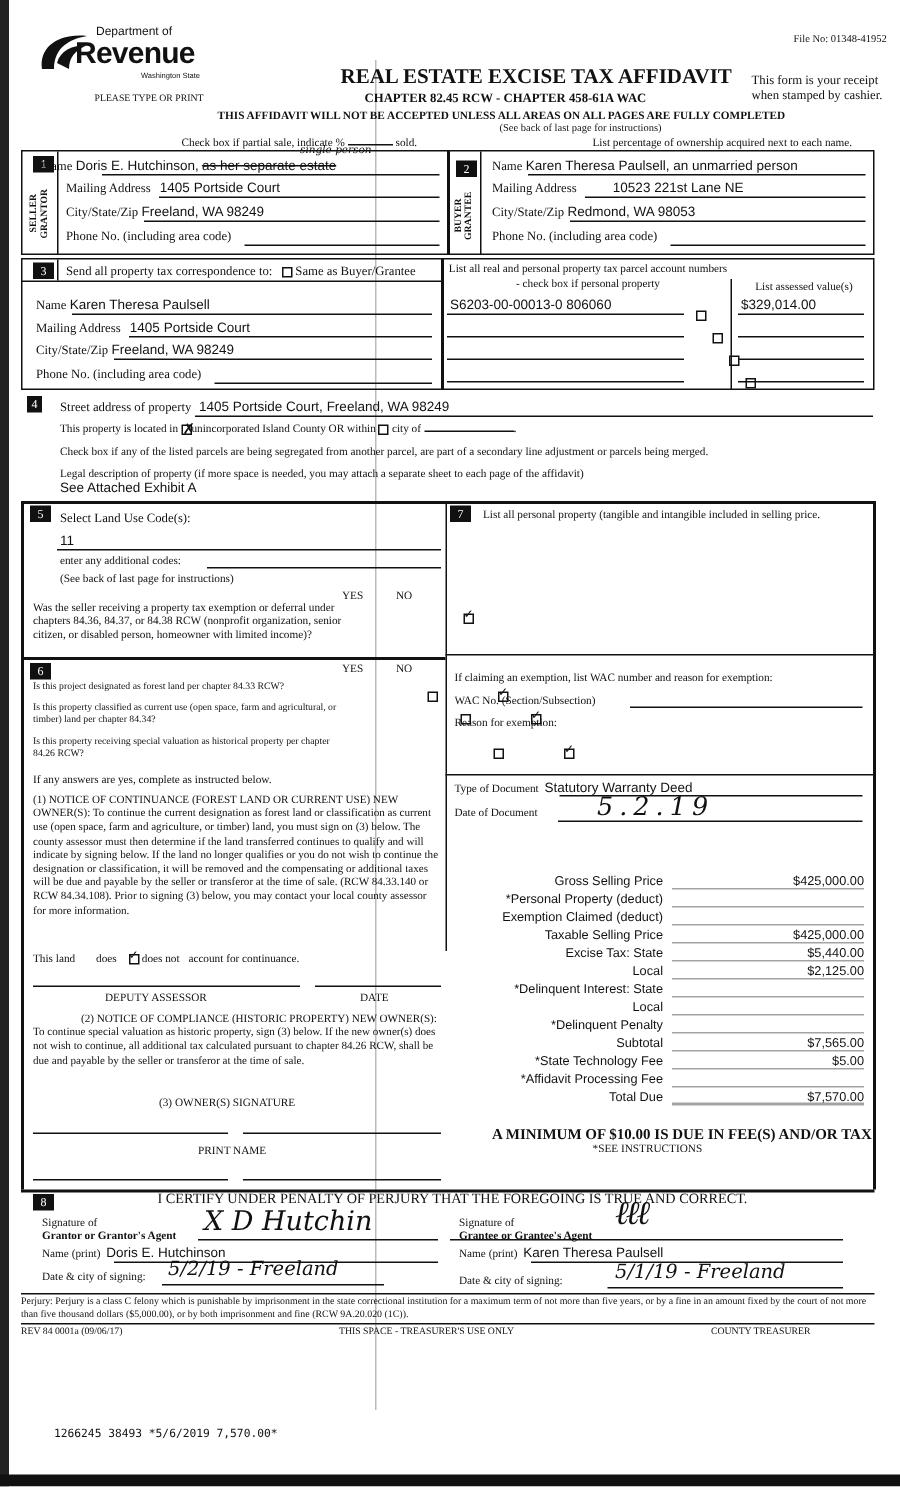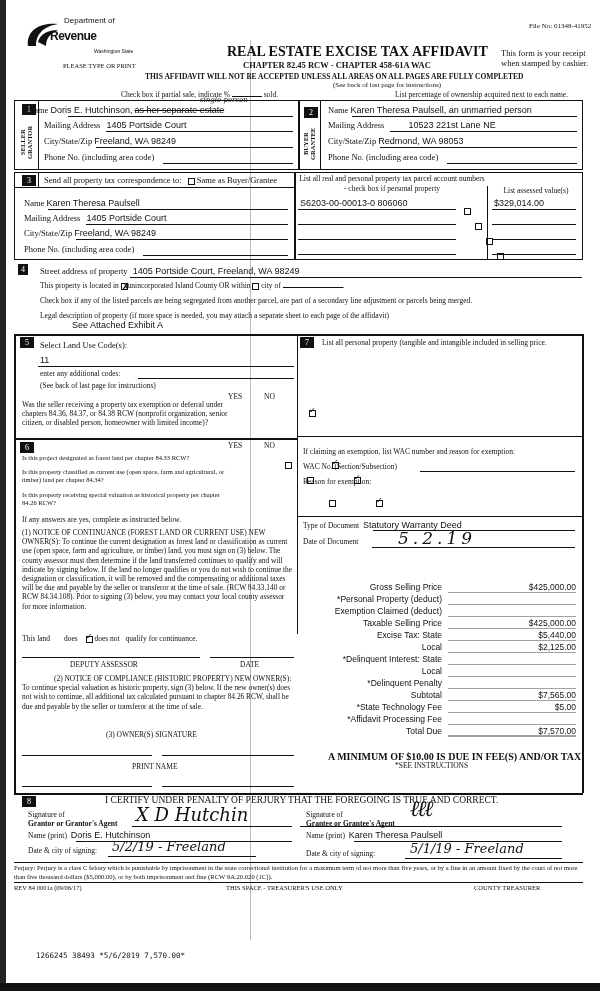--- a/index.html
+++ b/index.html
@@ -34,21 +34,21 @@
 <div class="leftedge"></div>
 <div class="vcrease"></div>
 
 
 <div class="abs" style="left:24px;top:16px;width:100px;height:42px;">
   <svg width="36" height="30" style="position:absolute;left:0;top:4px;">
     <path d="M4 26 C2 12, 14 2, 34 4 C22 6, 12 12, 12 26 Z" fill="#111"></path>
     <path d="M14 22 C16 14, 24 10, 34 10 C26 14, 22 18, 22 26 Z" fill="#111"></path>
   </svg>
   <div class="sans abs" style="left:40px;top:0;font-size:8px;">Department of</div>
-  <div class="sans abs" style="left:26px;top:10px;font-size:12px;font-weight:bold;letter-spacing:-0.5px;line-height:20px;">Revenue</div>
+  <div class="sans abs" style="left:26px;top:10px;font-size:20px;font-weight:bold;letter-spacing:-0.5px;line-height:20px;">Revenue</div>
   <div class="sans abs" style="left:70px;top:32px;font-size:5px;white-space:nowrap;">Washington State</div>
 </div>
 <div class="abs serif" style="left:18px;top:62px;font-size:6.5px;">PLEASE TYPE OR PRINT</div>
 
 <div class="abs serif" style="left:484px;top:22px;font-size:7px;">
   <span>File No:</span> <span>01348-41952</span>
 </div>
 
 <div class="abs serif" style="left:182px;top:44px;font-size:14px;font-weight:bold;">REAL ESTATE EXCISE TAX AFFIDAVIT</div>
 <div class="abs serif" style="left:198px;top:60px;font-size:8.5px;font-weight:bold;">CHAPTER 82.45 RCW - CHAPTER 458-61A WAC</div>
@@ -173,21 +173,21 @@
 <div class="line" style="left:130px;top:277px;width:452px;"></div>
 <div class="abs small" style="left:40px;top:281px;white-space:nowrap;">
   <span>This property is located in</span>
   <span class="chk" style="font-size:10px;line-height:6px;text-align:center;">✗</span><span>unincorporated Island County OR within</span>
   <span class="chk"></span>
   <span>city of</span>
   <span style="display:inline-block;width:60px;border-bottom:1px solid #111;"></span>.
 </div>
 <div class="abs small" style="left:40px;top:296px;white-space:nowrap;">Check box if any of the listed parcels are being segregated from another parcel, are part of a secondary line adjustment or parcels being merged.</div>
 <div class="abs small" style="left:40px;top:311px;white-space:nowrap;">Legal description of property (if more space is needed, you may attach a separate sheet to each page of the affidavit)</div>
-<div class="abs val" style="left:40px;top:320px;margin-left:32px;">See Attached Exhibit A</div>
+<div class="abs val" style="left:40px;top:320px;">See Attached Exhibit A</div>
 <div class="line" style="left:14px;top:334px;width:569px;height:1.5px;"></div>
 
 
 <div class="abs" style="left:14px;top:334px;width:1.5px;height:459px;background:#111;"></div>
 <div class="abs" style="left:582px;top:334px;width:1.5px;height:459px;background:#111;"></div>
 <div class="abs" style="left:297px;top:334px;width:1px;height:300px;background:#111;"></div>
 
 <div class="num" style="left:20px;top:337px;">5</div>
 <div class="abs lbl" style="left:40px;top:340px;">Select Land Use Code(s):</div>
 <div class="abs val" style="left:40px;top:355px;">11</div>
@@ -213,21 +213,21 @@
 <div class="abs tiny" style="left:22px;top:491px;width:205px;line-height:8px;">Is this property receiving special valuation as historical property per chapter 84.26 RCW?</div>
 <span class="chk abs" style="left:230px;top:493px;"></span>
 <span class="chk on abs" style="left:266px;top:493px;"></span>
 <div class="abs small" style="left:22px;top:515px;">If any answers are yes, complete as instructed below.</div>
 <div class="abs" style="left:22px;top:528px;width:272px;font-size:7.4px;line-height:9.2px;">(1) NOTICE OF CONTINUANCE (FOREST LAND OR CURRENT USE) NEW OWNER(S): To continue the current designation as forest land or classification as current use (open space, farm and agriculture, or timber) land, you must sign on (3) below. The county assessor must then determine if the land transferred continues to qualify and will indicate by signing below. If the land no longer qualifies or you do not wish to continue the designation or classification, it will be removed and the compensating or additional taxes will be due and payable by the seller or transferor at the time of sale. (RCW 84.33.140 or RCW 84.34.108). Prior to signing (3) below, you may contact your local county assessor for more information.</div>
 <div class="abs small" style="left:22px;top:634px;white-space:nowrap;">
   <span>This land</span>
   <span style="margin-left:12px;">does</span>
   <span class="chk on" style="margin-left:6px;"></span>
   <span>does not</span>
-  <span style="margin-left:4px;">qualify for continuance.</span>
+  <span style="margin-left:4px;">account for continuance.</span>
 </div>
 <div class="line" style="left:22px;top:657px;width:178px;"></div>
 <div class="line" style="left:210px;top:657px;width:84px;"></div>
 <div class="abs small" style="left:70px;top:660px;">DEPUTY ASSESSOR</div>
 <div class="abs small" style="left:240px;top:660px;">DATE</div>
 <div class="abs" style="left:22px;top:674px;width:272px;font-size:7.4px;line-height:9.2px;text-indent:32px;">(2) NOTICE OF COMPLIANCE (HISTORIC PROPERTY) NEW OWNER(S): To continue special valuation as historic property, sign (3) below. If the new owner(s) does not wish to continue, all additional tax calculated pursuant to chapter 84.26 RCW, shall be due and payable by the seller or transferor at the time of sale.</div>
 <div class="abs small" style="left:106px;top:730px;">(3) OWNER(S) SIGNATURE</div>
 <div class="line" style="left:22px;top:755px;width:130px;"></div>
 <div class="line" style="left:162px;top:755px;width:132px;"></div>
 <div class="abs small" style="left:132px;top:762px;">PRINT NAME</div>

